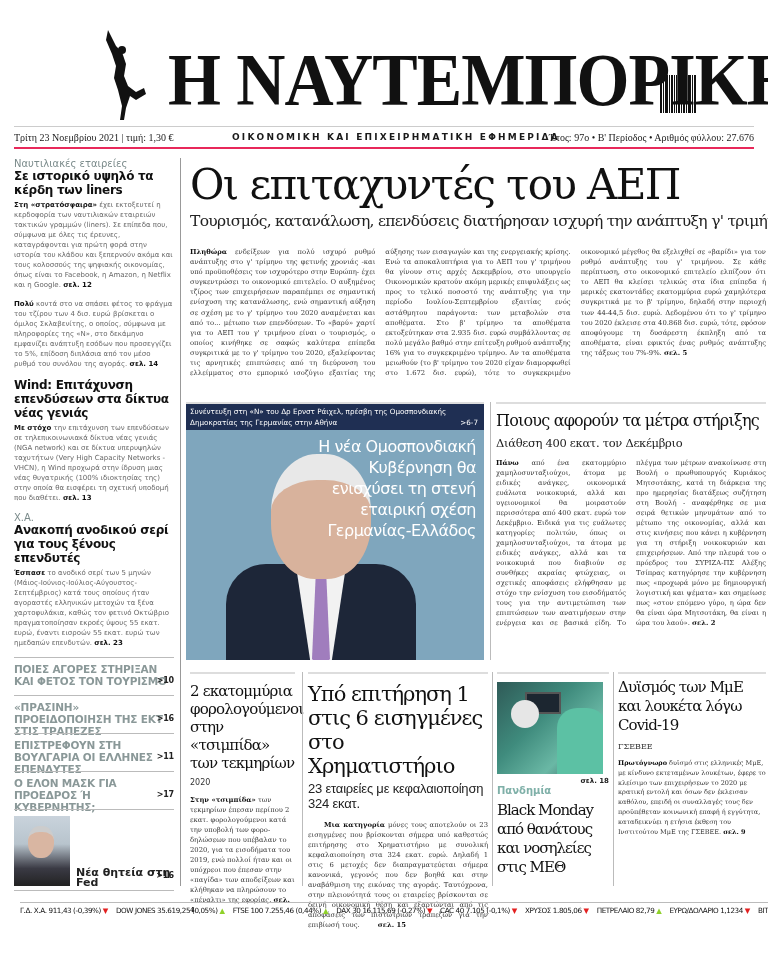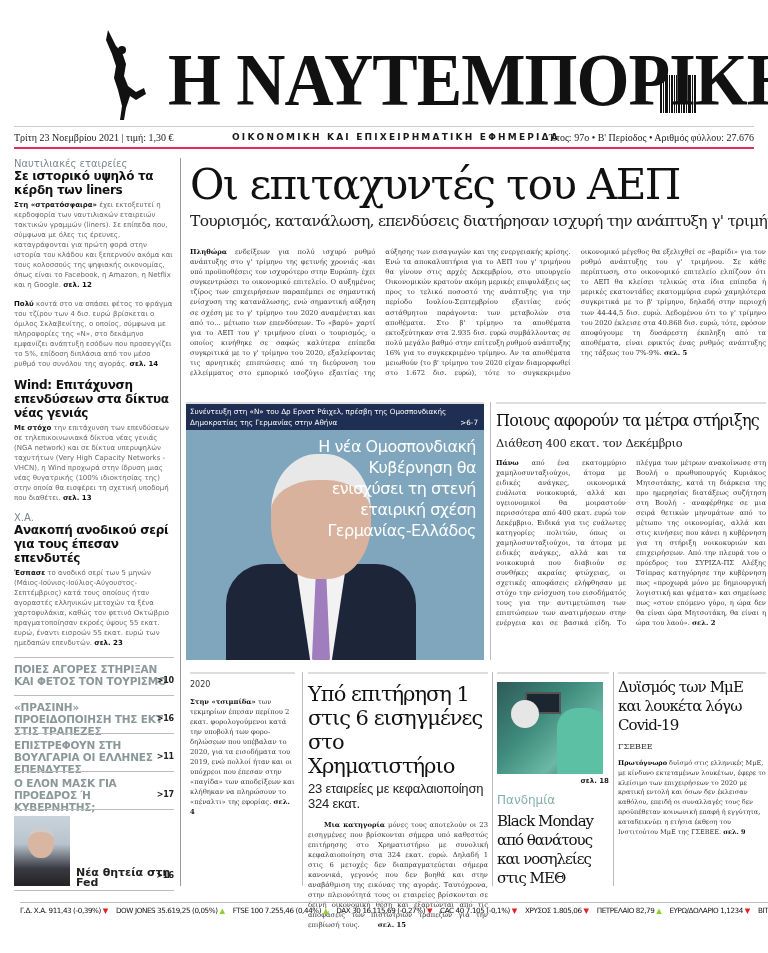--- a/index.html
+++ b/index.html
@@ -68,21 +68,21 @@
 #exch-sub{font-family:Liberation Sans, sans-serif;font-size:13px;color:#222;margin-top:3px;letter-spacing:-0.2px;}
 #exch-body{font-family:"DejaVu Serif",serif;font-size:6.8px;line-height:10px;text-align:justify;color:#333;margin-top:9px;}
 #exch-body b{color:#111;padding-left:16px;}
 #vrule3{left:492px;top:672px;width:1px;height:214px;background:#bbb;}
 #covid{left:497px;top:672px;width:112px;height:214px;}
 #covid-photo{position:relative;width:106px;height:92px;margin-top:8px;background:linear-gradient(135deg,#2f5a57 0,#3f8b7d 40%,#6ab8a5 70%,#2e4b52 100%);overflow:hidden;}
 #covid-photo .mon{position:absolute;left:28px;top:10px;width:36px;height:22px;background:#1c2630;border:2px solid #555;}
 #covid-photo .doc{position:absolute;left:14px;top:18px;width:28px;height:28px;border-radius:50%;background:#e6e6e6;}
 #covid-photo .gown{position:absolute;left:60px;top:26px;width:50px;height:70px;border-radius:20px 20px 0 0;background:#5cc1a4;}
 #covid-cap{text-align:right;font-family:"DejaVu Sans",sans-serif;font-weight:bold;font-size:7px;margin-top:3px;color:#222;}
-#covid-kicker{font-family:"DejaVu Sans",sans-serif;font-size:12px;color:#7fb0a8;margin-top:8px;}
+#covid-kicker{font-family:"DejaVu Sans",sans-serif;font-size:10px;color:#7fb0a8;font-weight:bold;}
 #covid-title{font-family:"DejaVu Serif",serif;font-size:15px;line-height:19px;letter-spacing:-1px;color:#111;margin-top:5px;}
 #vrule4{left:613px;top:672px;width:1px;height:214px;background:#bbb;}
 #sme{left:618px;top:672px;width:148px;height:214px;}
 #sme-title{font-family:"DejaVu Serif",serif;font-size:15px;line-height:19px;letter-spacing:-0.9px;color:#111;margin-top:4px;}
 #sme-kicker{font-family:"DejaVu Serif",serif;font-size:8px;color:#333;margin-top:7px;}
 #sme-body{font-family:"DejaVu Serif",serif;font-size:6.5px;line-height:9.8px;color:#333;margin-top:8px;}
 #sme-body b{color:#111;}
 
 #ticker{left:20px;top:902px;width:748px;height:20px;border-top:1px solid #bbb;padding-top:3px;font-family:"DejaVu Sans",sans-serif;font-size:7.2px;letter-spacing:-0.4px;white-space:nowrap;display:flex;gap:8px;color:#111;}
 .tick .up{color:#8fd12a;}
@@ -129,21 +129,21 @@
   </div>
   <div class="lstory">
     <div class="lbody"><b>Πολύ</b><span> κοντά στο να σπάσει φέτος το φράγμα του τζίρου των 4 δισ. ευρώ βρίσκεται ο όμιλος Σκλαβενίτης, ο οποίος, σύμφωνα με πληροφορίες της «Ν», στο δεκάμηνο εμφανίζει ανάπτυξη εσόδων που προσεγγίζει το 5%, επίδοση διπλάσια από τον μέσο ρυθμό του συνόλου της αγοράς. </span><b>σελ. 14</b></div>
   </div>
   <div class="lstory">
     <div class="lhead">Wind: Επιτάχυνση επενδύσεων στα δίκτυα νέας γενιάς</div>
     <div class="lbody"><b>Με στόχο</b><span> την επιτάχυνση των επενδύσεων σε τηλεπικοινωνιακά δίκτυα νέας γενιάς (NGA network) και σε δίκτυα υπερυψηλών ταχυτήτων (Very High Capacity Networks - VHCN), η Wind προχωρά στην ίδρυση μιας νέας θυγατρικής (100% ιδιοκτησίας της) στην οποία θα εισφέρει τη σχετική υποδομή που διαθέτει. </span><b>σελ. 13</b></div>
   </div>
   <div class="lstory">
     <div class="kicker">Χ.Α.</div>
-    <div class="lhead">Ανακοπή ανοδικού σερί για τους έπεσαν επενδυτές</div>
+    <div class="lhead">Ανακοπή ανοδικού σερί για τους ξένους επενδυτές</div>
     <div class="lbody"><b>Έσπασε</b><span> το ανοδικό σερί των 5 μηνών (Μάιος-Ιούνιος-Ιούλιος-Αύγουστος-Σεπτέμβριος) κατά τους οποίους ήταν αγοραστές ελληνικών μετοχών τα ξένα χαρτοφυλάκια, καθώς τον φετινό Οκτώβριο πραγματοποίησαν εκροές ύψους 55 εκατ. ευρώ, έναντι εισροών 55 εκατ. ευρώ των ημεδαπών επενδυτών. </span><b>σελ. 23</b></div>
   </div>
   <div class="teaser"><span>ΠΟΙΕΣ ΑΓΟΡΕΣ ΣΤΗΡΙΞΑΝ ΚΑΙ ΦΕΤΟΣ ΤΟΝ ΤΟΥΡΙΣΜΟ</span><span class="pg">&gt;10</span></div>
   <div class="teaser"><span>«ΠΡΑΣΙΝΗ» ΠΡΟΕΙΔΟΠΟΙΗΣΗ ΤΗΣ ΕΚΤ ΣΤΙΣ ΤΡΑΠΕΖΕΣ</span><span class="pg">&gt;16</span></div>
   <div class="teaser"><span>ΕΠΙΣΤΡΕΦΟΥΝ ΣΤΗ ΒΟΥΛΓΑΡΙΑ ΟΙ ΕΛΛΗΝΕΣ ΕΠΕΝΔΥΤΕΣ</span><span class="pg">&gt;11</span></div>
   <div class="teaser"><span>Ο ΕΛΟΝ ΜΑΣΚ ΓΙΑ ΠΡΟΕΔΡΟΣ Ή ΚΥΒΕΡΝΗΤΗΣ;</span><span class="pg">&gt;17</span></div>
   <div id="fed">
     <div id="fed-photo">
         <div class="face"></div>
       </div>
@@ -172,20 +172,21 @@
 </div>
 <div id="vrule1" class="abs"></div>
 
 <div id="measures" class="abs">
   <div id="meas-title">Ποιους αφορούν τα μέτρα στήριξης</div>
   <div id="meas-sub">Διάθεση 400 εκατ. τον Δεκέμβριο</div>
   <div id="meas-body"><b>Πάνω</b><span> από ένα εκατομμύριο χαμηλοσυνταξιούχοι, άτομα με ειδικές ανάγκες, οικονομικά ευάλωτα νοικοκυριά, αλλά και υγειονομικοί θα μοιραστούν περισσότερα από 400 εκατ. ευρώ τον Δεκέμβριο. Ειδικά για τις ευάλωτες κατηγορίες πολιτών, όπως οι χαμηλοσυνταξιούχοι, τα άτομα με ειδικές ανάγκες, αλλά και τα νοικοκυριά που διαβιούν σε συνθήκες ακραίας φτώχειας, οι σχετικές αποφάσεις ελήφθησαν με στόχο την ενίσχυση του εισοδήματός τους για την αντιμετώπιση των επιπτώσεων των ανατιμήσεων στην ενέργεια και σε βασικά είδη. Το πλέγμα των μέτρων ανακοίνωσε στη Βουλή ο πρωθυπουργός Κυριάκος Μητσοτάκης, κατά τη διάρκεια της προ ημερησίας διατάξεως συζήτηση στη Βουλή - αναφέρθηκε σε μια σειρά θετικών μηνυμάτων από το μέτωπο της οικονομίας, αλλά και στις κινήσεις που κάνει η κυβέρνηση για τη στήριξη νοικοκυριών και επιχειρήσεων. Από την πλευρά του ο πρόεδρος του ΣΥΡΙΖΑ-ΠΣ Αλέξης Τσίπρας κατηγόρησε την κυβέρνηση πως «προχωρά μόνο με δημιουργική λογιστική και ψέματα» και σημείωσε πως «στον επόμενο γύρο, η ώρα δεν θα είναι ώρα Μητσοτάκη, θα είναι η ώρα του λαού». </span><b>σελ. 2</b></div>
 </div>
 
 <div id="tax" class="abs bcol">
+  <div id="tax-title">2 εκατομμύρια φορολογούμενοι στην «τσιμπίδα» των τεκμηρίων</div>
   <div id="tax-kicker">2020</div>
   <div id="tax-body"><b>Στην «τσιμπίδα»</b><span> των τεκμηρίων έπεσαν περίπου 2 εκατ. φορολογούμενοι κατά την υποβολή των φορο-δηλώσεων που υπέβαλαν το 2020, για τα εισοδήματα του 2019, ενώ πολλοί ήταν και οι υπόχρεοι που έπεσαν στην «παγίδα» των αποδείξεων και κλήθηκαν να πληρώσουν το «πέναλτι» της εφορίας. </span><b>σελ. 4</b></div>
 </div>
 <div id="vrule2" class="abs"></div>
 
 <div id="exch" class="abs bcol">
   <div id="exch-title">Υπό επιτήρηση 1 στις 6 εισηγμένες στο Χρηματιστήριο</div>
   <div id="exch-sub">23 εταιρείες με κεφαλαιοποίηση 324 εκατ.</div>
   <div id="exch-body"><b>Μια κατηγορία</b><span> μόνες τους αποτελούν οι 23 εισηγμένες που βρίσκονται σήμερα υπό καθεστώς επιτήρησης στο Χρηματιστήριο με συνολική κεφαλαιοποίηση στα 324 εκατ. ευρώ. Δηλαδή 1 στις 6 μετοχές δεν διαπραγματεύεται σήμερα κανονικά, γεγονός που δεν βοηθά και στην αναβάθμιση της εικόνας της αγοράς. Ταυτόχρονα, στην πλειονότητά τους οι εταιρείες βρίσκονται σε δεινή οικονομική θέση και εξαρτώνται από τις αποφάσεις των πιστωτριών τραπεζών για την επιβίωσή τους. </span><b>σελ. 15</b></div>
 </div>

